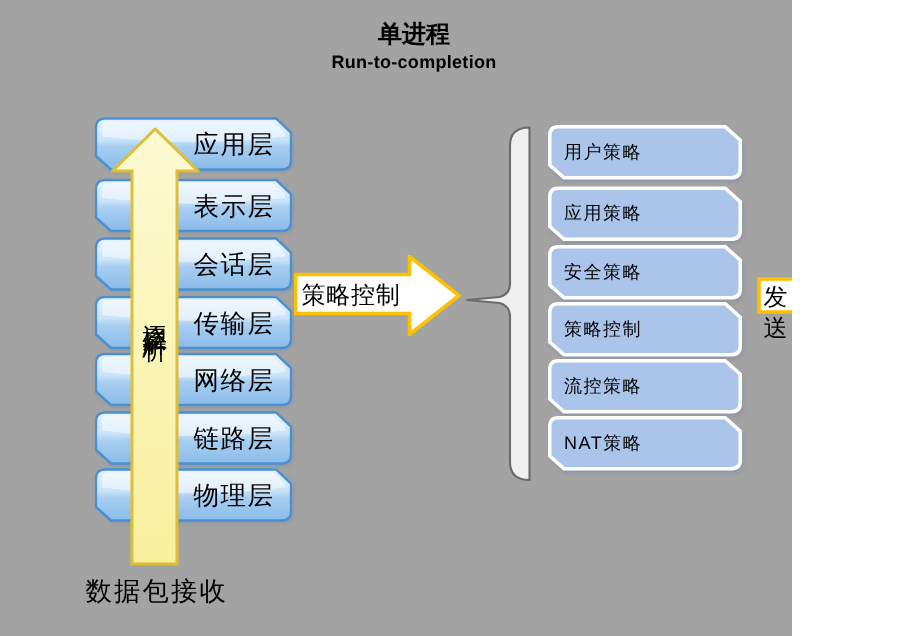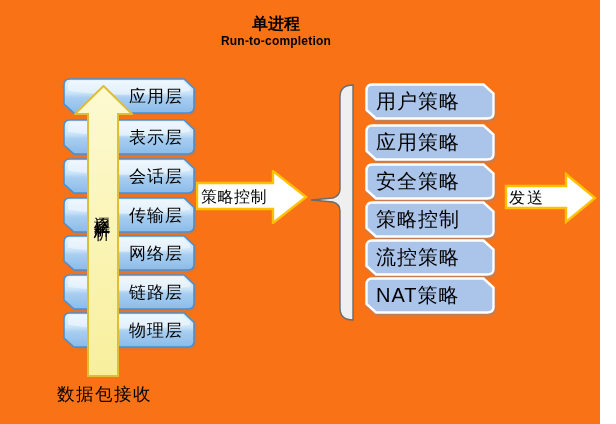--- a/index.html
+++ b/index.html
@@ -1,17 +1,17 @@
 <!DOCTYPE html>
 <html><head>
 <meta charset="utf-8">
 <style>
   html,body{margin:0;padding:0;background:#fff;}
   #canvas{
-    position:relative;width:600px;height:424px;background:#f97316;overflow:hidden;
+    position:relative;width:528px;height:424px;background:#a3a3a3;overflow:hidden;
     font-family:"Liberation Sans","DejaVu Sans",sans-serif;color:#000;
   }
   
   .title-block{position:absolute;left:126px;top:14px;width:300px;text-align:center;line-height:1.25;}
   .title-cn{font-size:16px;font-weight:bold;}
   .title-en{font-size:12px;font-weight:bold;letter-spacing:0.2px;}
   
   .lbox{position:absolute;left:63px;width:132px;height:36px;}
   .lbox svg{position:absolute;left:0;top:0;filter:drop-shadow(1px 1.5px 1px rgba(100,130,160,.30));}
   .layer-fill{fill:url(#gradLayer);stroke:#4a90d2;stroke-width:1.6;}
@@ -39,21 +39,21 @@
   
   .brace-svg{position:absolute;left:306px;top:76px;}
   .brace-path{fill:#efefef;stroke:#6b6b6b;stroke-width:1.4;}
   
   .pbox{position:absolute;left:365px;width:130px;height:37px;}
   .pbox svg{position:absolute;left:0;top:0;filter:drop-shadow(1.5px 2px 1.2px rgba(125,140,165,.5));}
   .policy-fill{fill:#aac4ea;stroke:#ffffff;stroke-width:2.4;}
   .pbox-label{
     position:absolute;left:11px;right:4px;top:0;height:37px;
     display:flex;align-items:center;
-    font-size:20px;letter-spacing:1px;
+    font-size:12px;letter-spacing:1px;
   }
   .hidden-defs{position:absolute;width:0;height:0;}
 </style>
 </head>
 <body>
 
 <svg class="hidden-defs" aria-hidden="true">
   <defs>
     <linearGradient id="gradLayer" x1="0" y1="0" x2="0" y2="1">
       <stop offset="0" stop-color="#e6f3fd"></stop>

